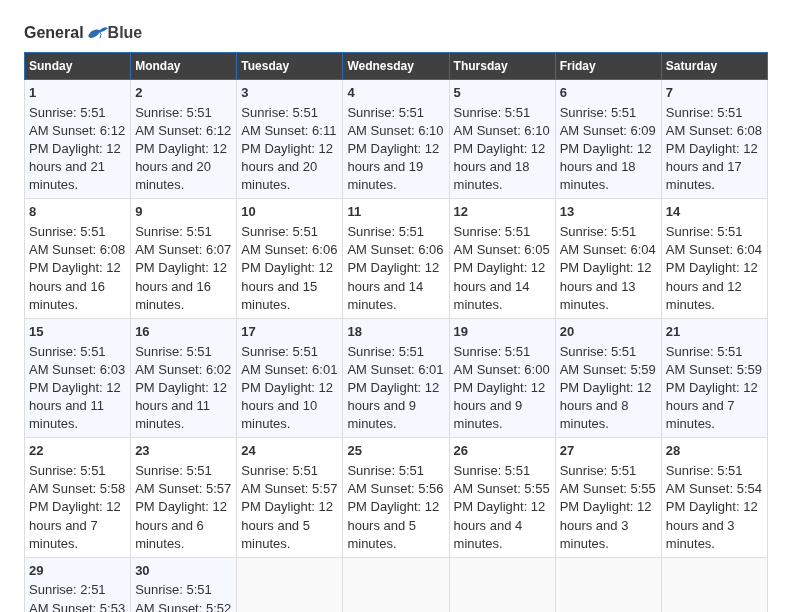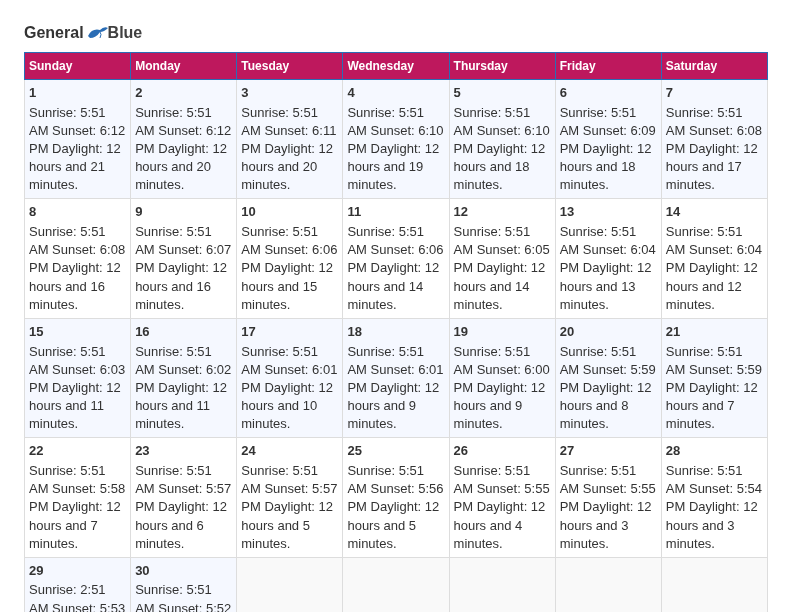--- a/index.html
+++ b/index.html
@@ -63,21 +63,21 @@
       color: #444;
       margin-top: 2px;
     }
     .calendar {
       flex: 1;
       border-collapse: collapse;
       width: 100%;
       font-size: 10.5px;
     }
     .calendar thead tr {
-      background-color: #be185d;
+      background-color: #404040;
       color: #fff;
     }
     .calendar thead th {
       padding: 6px 4px;
       text-align: left;
       font-size: 12px;
       font-weight: bold;
       border: 1px solid #2a6db5;
       width: calc(100% / 7);
     }

